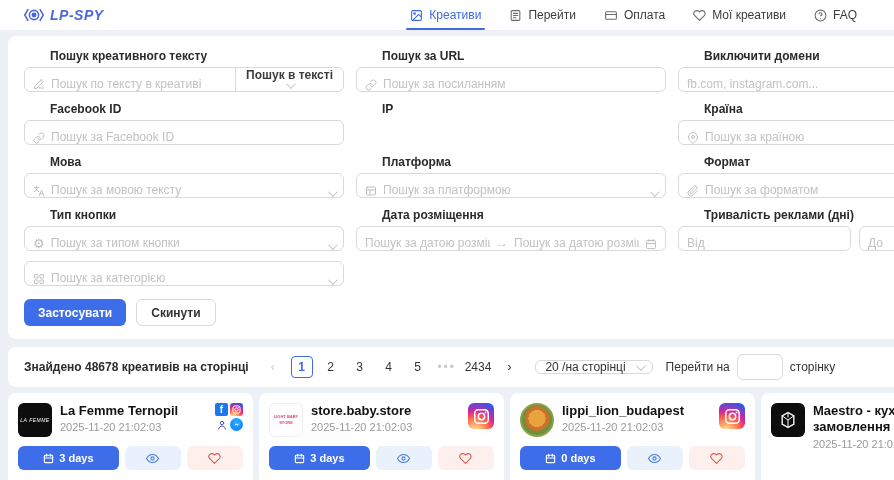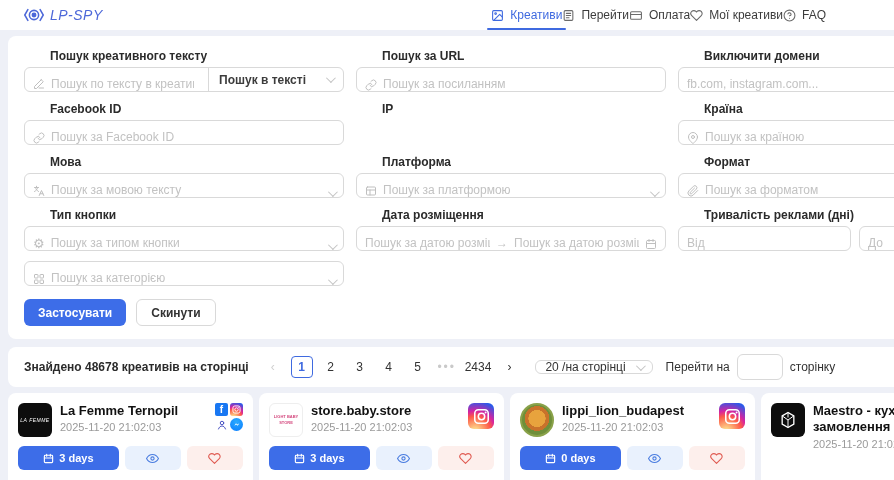--- a/index.html
+++ b/index.html
@@ -12,23 +12,23 @@
   }
   .page { width: 1012px; }
 
   
   header {
     height: 30px; background: #fff; display: flex; align-items: center;
     padding: 0 24px; width: 1012px; position: relative;
   }
   .logo { display: flex; align-items: center; gap: 6px; cursor: pointer; }
   .logo span {
-    color: #4d68d9; font-weight: 400; font-style: italic; font-size: 14px; letter-spacing: .5px;
-  }
-  nav { position: absolute; right: 186px; top: 0; height: 22px; display: flex; }
+    color: #4d68d9; font-weight: 700; font-style: italic; font-size: 14px; letter-spacing: .5px;
+  }
+  nav { position: absolute; right: 155px; top: 0; height: 22px; display: flex; gap: 28px; }
   .nav-item {
     display: flex; align-items: center; gap: 6px; height: 30px; cursor: pointer;
     color: #3c3c3c; font-weight: 500; position: relative;
   }
   .nav-item svg { stroke: #6b6b6b; }
   .nav-item.active { color: #3f6ae0; }
   .nav-item.active svg { stroke: #3f6ae0; }
   .nav-item.active::after {
     content: ""; position: absolute; left: -4px; right: -4px; bottom: 0; height: 2px;
     background: #3f6ae0; border-radius: 2px;
@@ -58,21 +58,21 @@
   .fic { flex: 0 0 auto; stroke: #bfbfbf; }
   .gear-glyph { color: #bfbfbf; font-size: 13px; line-height: 1; }
   .chev {
     width: 7px; height: 7px; border-right: 1.5px solid #c4c4c4; border-bottom: 1.5px solid #c4c4c4;
     transform: rotate(45deg) translateY(-2px); flex: 0 0 auto;
   }
   .combo { padding: 0; }
   .combo .inner-input { display: flex; align-items: center; gap: 6px; flex: 1; padding: 0 8px; min-width: 0; }
   .mode-select {
     border-left: 1px solid #d9d9d9; height: 100%; display: flex; align-items: center;
-    gap: 20px; padding: 0 10px; cursor: pointer; color: #3c3c3c; font-weight: 600; white-space: nowrap;
+    gap: 0; padding: 0 10px; cursor: pointer; color: #3c3c3c; font-weight: 600; white-space: nowrap; flex-direction: column;
   }
   .range-arrow { color: #c2c2c2; }
   .dual { display: flex; gap: 8px; }
   .dual .control { flex: 1; }
   .actions { margin-top: 13px; display: flex; gap: 10px; }
   .btn-primary {
     background: #3d6de8; color: #fff; border: none; border-radius: 6px; height: 27px;
     padding: 0 14px; font-size: 12px; font-weight: 600; font-family: "Liberation Sans", sans-serif; cursor: pointer;
   }
   .btn-secondary {

